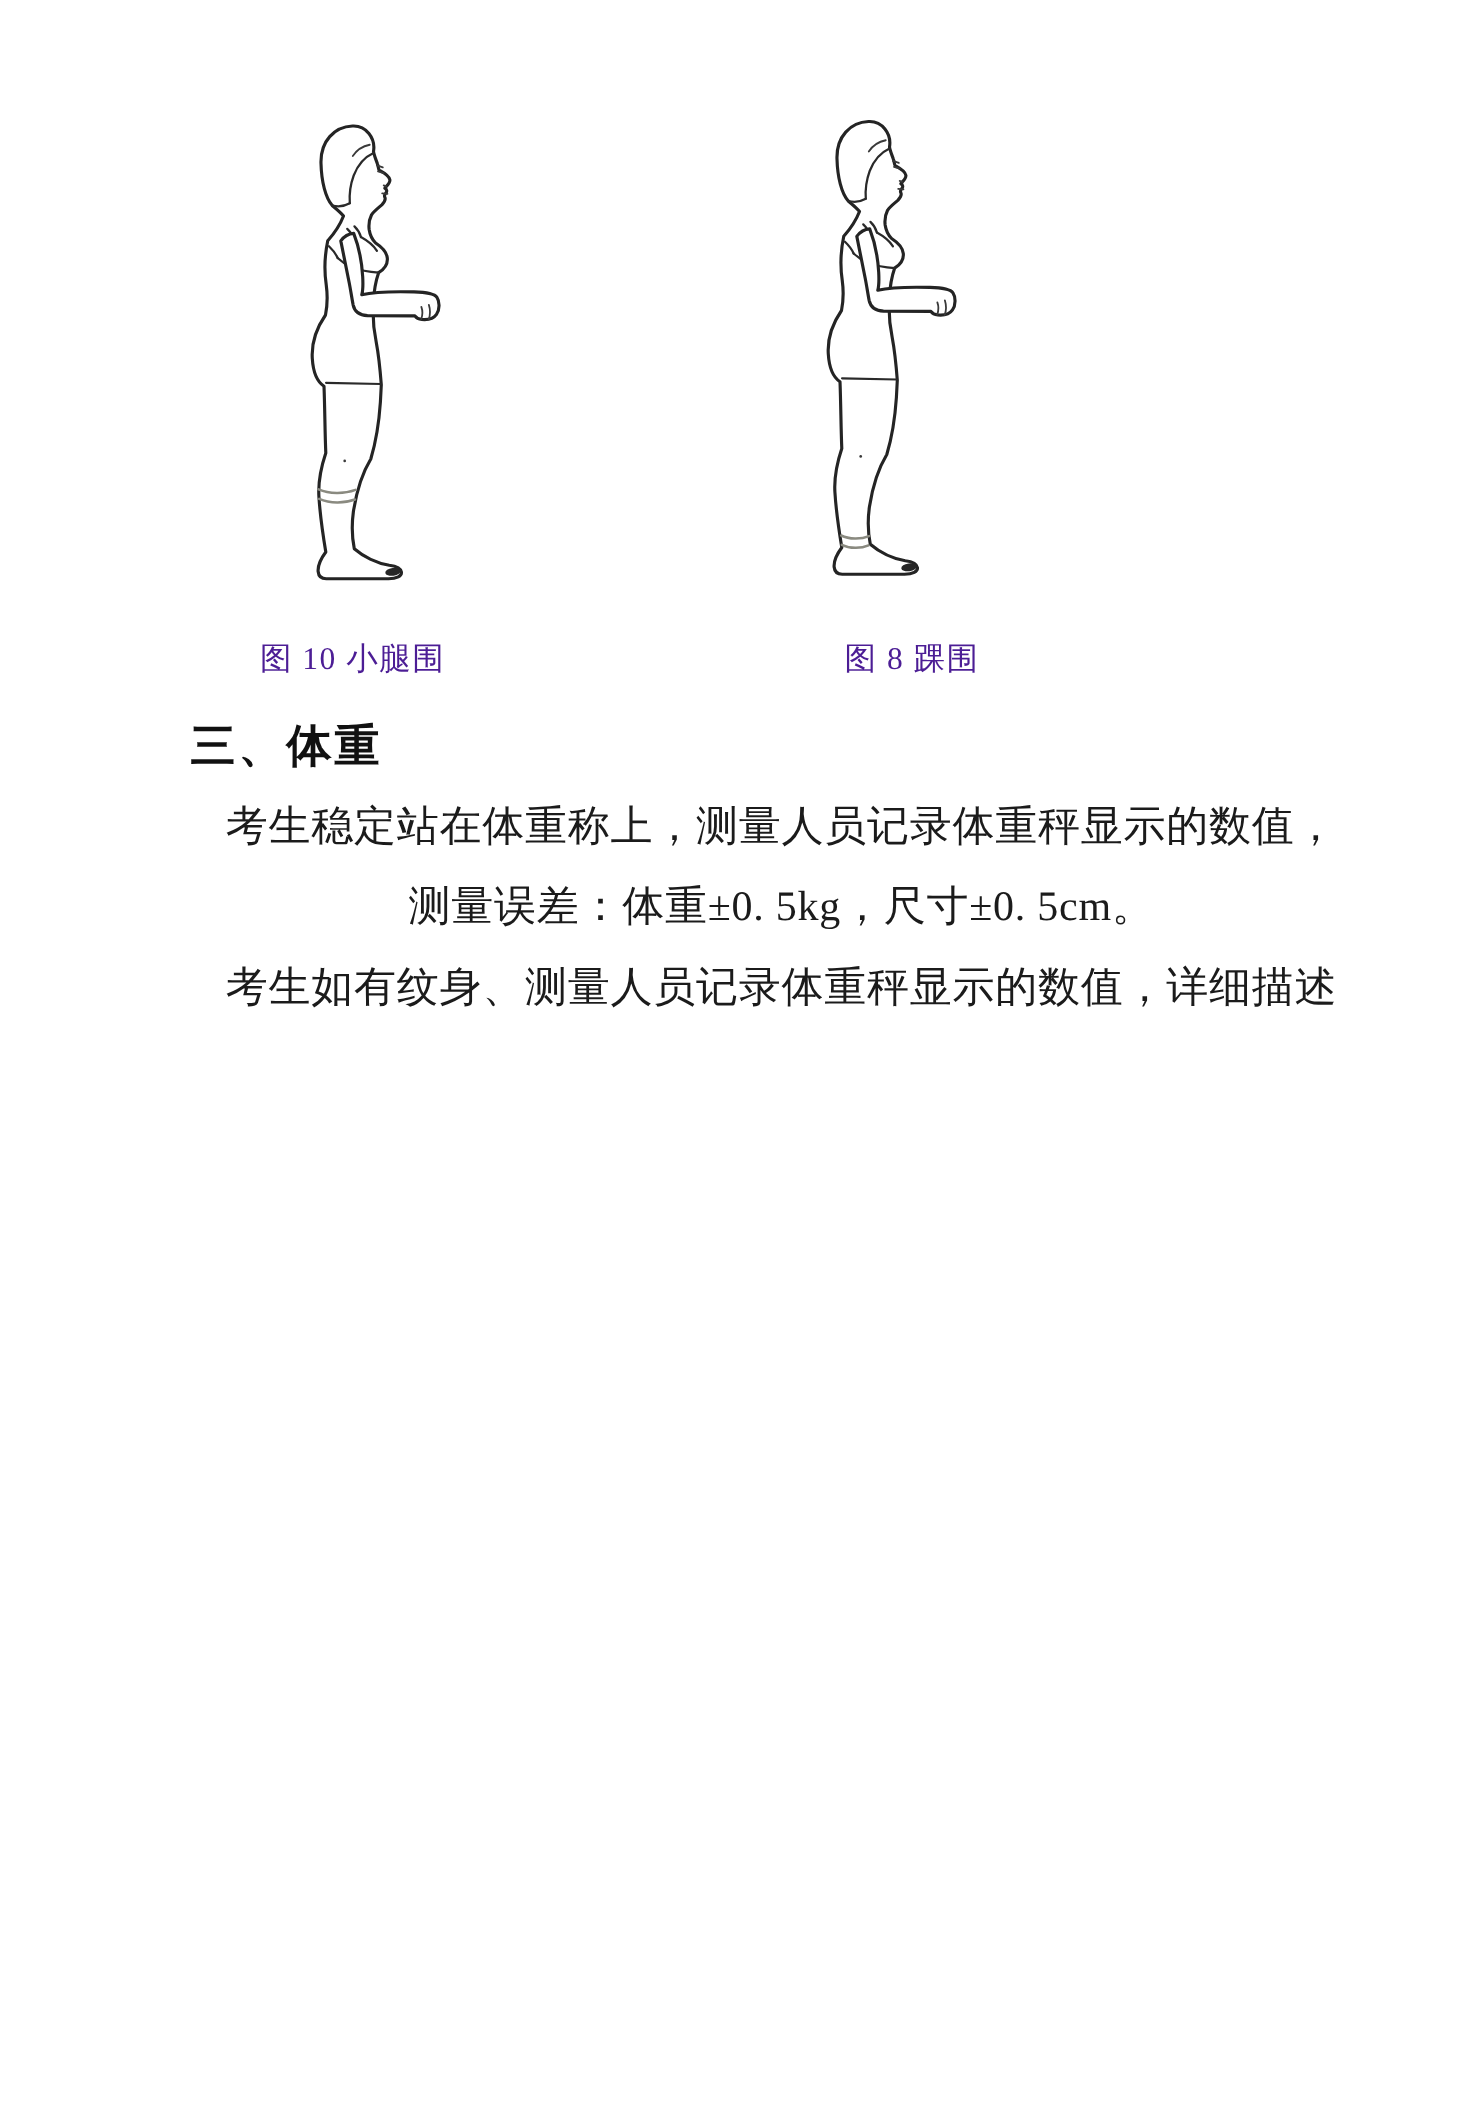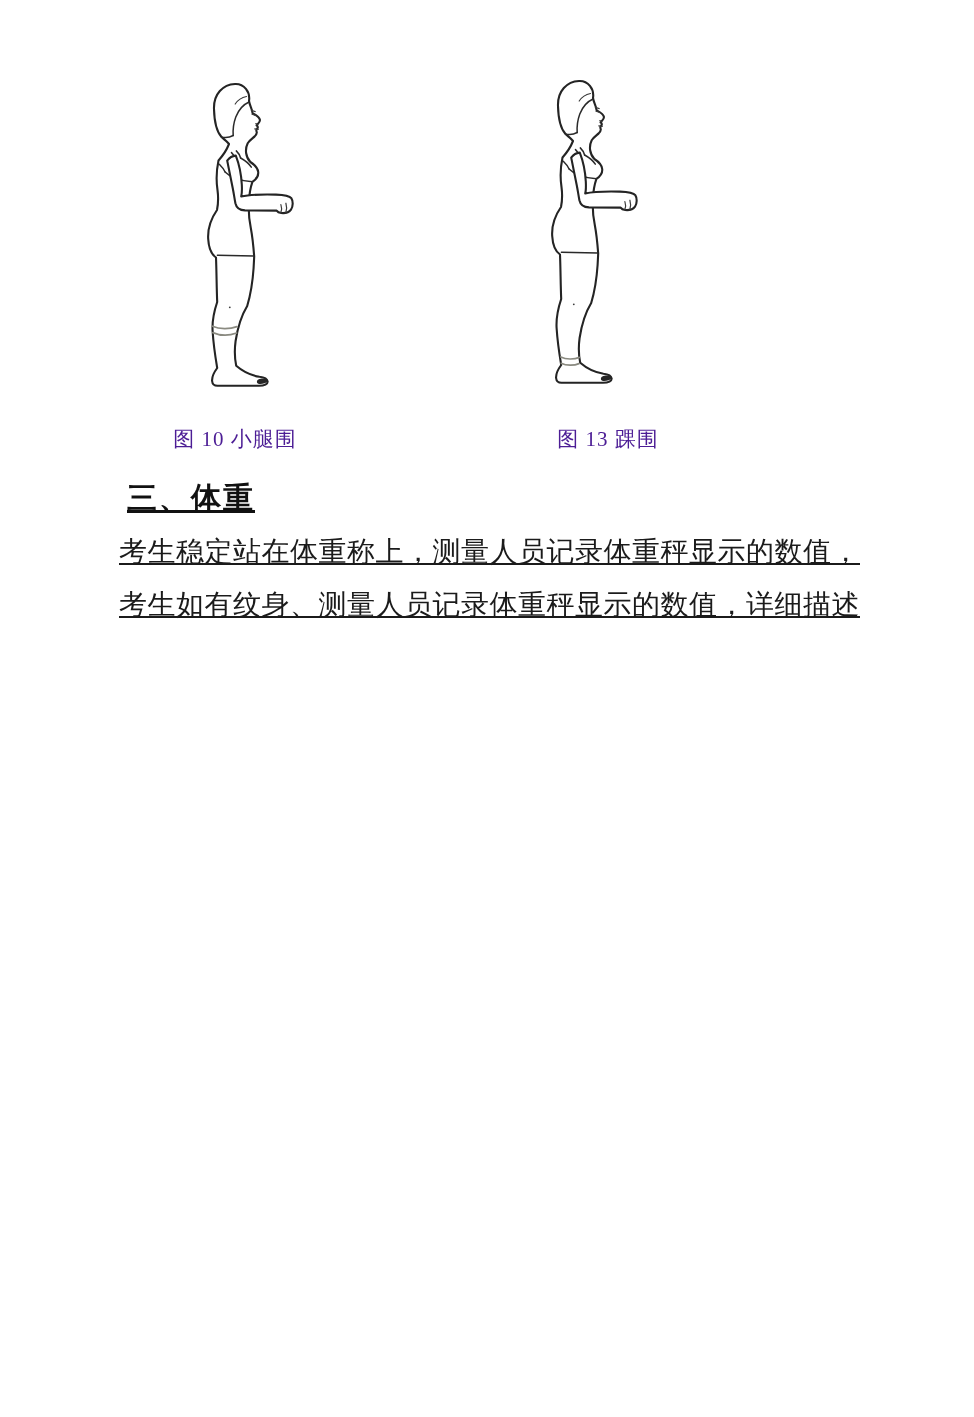--- a/index.html
+++ b/index.html
@@ -22,28 +22,27 @@
   }
   #fig10-caption{left:135px;width:200px;}
   #fig11-caption{left:508px;width:200px;}
   .text-block{
     position:absolute;left:63px;top:471px;width:860px;
   }
   .line{
     white-space:nowrap;
     font-size:28px;line-height:53.5px;height:53.5px;
     letter-spacing:0.5px;
-    text-decoration:underline;
   }
   .heading{
     font-family:"Liberation Sans","DejaVu Sans",sans-serif;
     font-weight:bold;font-size:30px;color:#111;
     margin-left:64px;letter-spacing:2px;
   }
-  .indent{ text-indent:56px; }
+  .indent{ text-indent:56px;text-align:center; }
   .outline{fill:#ffffff;stroke:#242424;stroke-width:2.1;stroke-linejoin:round;stroke-linecap:round;}
   .detail{fill:none;stroke:#2a2a2a;stroke-width:1.5;stroke-linecap:round;}
   .thin{fill:none;stroke:#3a3a3a;stroke-width:1.2;stroke-linecap:round;}
   .band{fill:none;stroke:#8a8a80;stroke-width:1.7;stroke-linecap:round;}
 </style>
 </head>
 <body>
 
 <div class="page">
 
@@ -141,21 +140,22 @@
       <use href="#body-art"></use>
 
       <g>
         <path class="band" d="M 26.8,280 C 32,282.6 40,282.6 45.4,280.4"></path>
         <path class="band" d="M 27.2,286.2 C 32.4,288.8 40,288.8 45,286.6"></path>
       </g>
     </svg>
   </div>
 
   <div class="fig-caption" id="fig10-caption">图 10 小腿围</div>
-  <div class="fig-caption" id="fig11-caption">图 13 踝围</div>
+  <div class="fig-caption" id="fig11-caption">图 8 踝围</div>
 
   <div class="text-block">
     <div class="line heading">三、体重</div>
     <div class="line indent">考生稳定站在体重称上，测量人员记录体重秤显示的数值，</div>
+    <div class="line indent">测量误差：体重±0. 5kg，尺寸±0. 5cm。</div>
     <div class="line indent">考生如有纹身、测量人员记录体重秤显示的数值，详细描述</div>
   </div>
 
 </div>
 
 </body></html>

